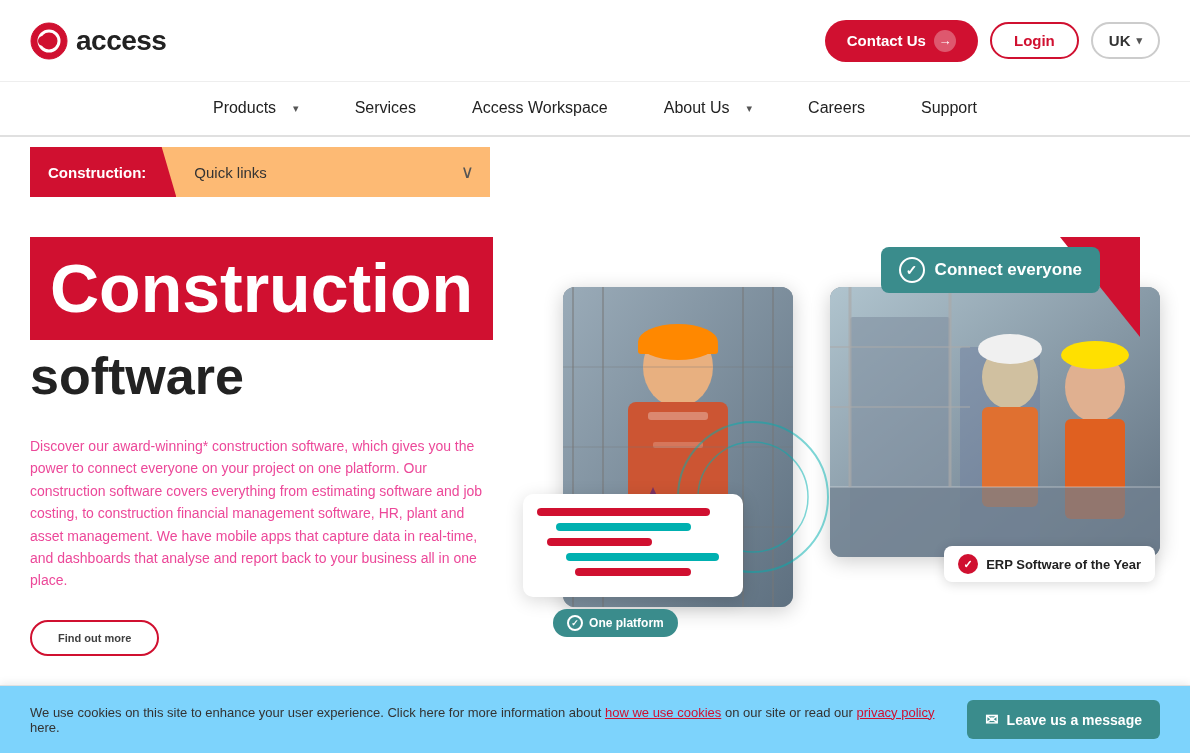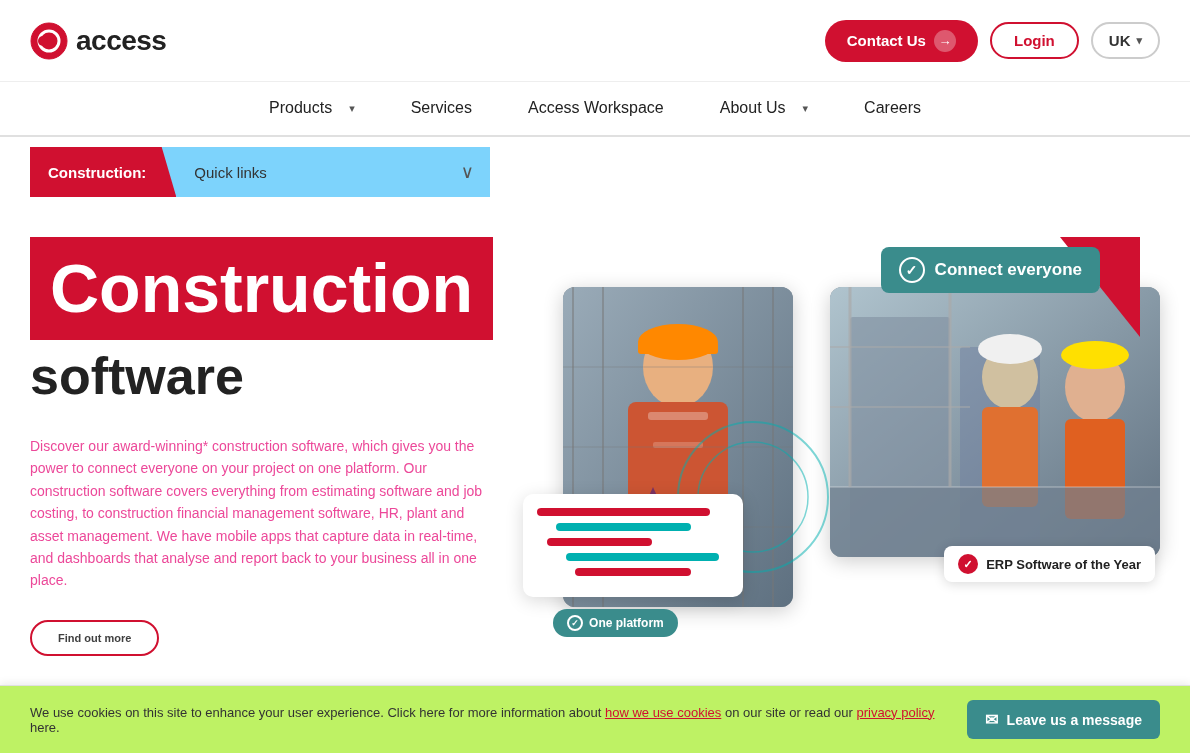--- a/index.html
+++ b/index.html
@@ -110,21 +110,21 @@
     }
     .nav-item .chevron {
       font-size: 11px;
       color: #555;
     }
 
     
     .quick-links-bar {
       display: flex;
       align-items: center;
-      background: #7dd3fc;
+      background: #fdba74;
       height: 50px;
       width: 460px;
     }
     .quick-links-label {
       background: #d01030;
       color: #fff;
       font-size: 15px;
       font-weight: 700;
       padding: 0 18px;
       height: 100%;
@@ -307,21 +307,21 @@
       justify-content: center;
       font-size: 9px;
     }
 
     
     .cookie-banner {
       position: fixed;
       bottom: 0;
       left: 0;
       width: 100%;
-      background: #bef264;
+      background: #7dd3fc;
       border-top: 1px solid #e0e0e0;
       padding: 14px 30px;
       display: flex;
       align-items: center;
       justify-content: space-between;
       font-size: 13px;
       color: #333;
       z-index: 1000;
       box-shadow: 0 -2px 8px rgba(0,0,0,0.08);
     }
@@ -430,20 +430,23 @@
   <div class="nav-item">
     <span>Access Workspace</span>
   </div>
   <div class="nav-item">
     <span>About Us</span>
     <span class="chevron">▾</span>
   </div>
   <div class="nav-item">
     <span>Careers</span>
   </div>
+  <div class="nav-item">
+    <span>Support</span>
+  </div>
 </nav>
 
 <div style="padding: 10px 30px; background:#fff;">
   <div class="quick-links-bar">
     <div class="quick-links-label">
       <span>Construction:</span>
     </div>
     <div class="quick-links-text">Quick links</div>
     <div class="quick-links-chevron">∨</div>
   </div>

